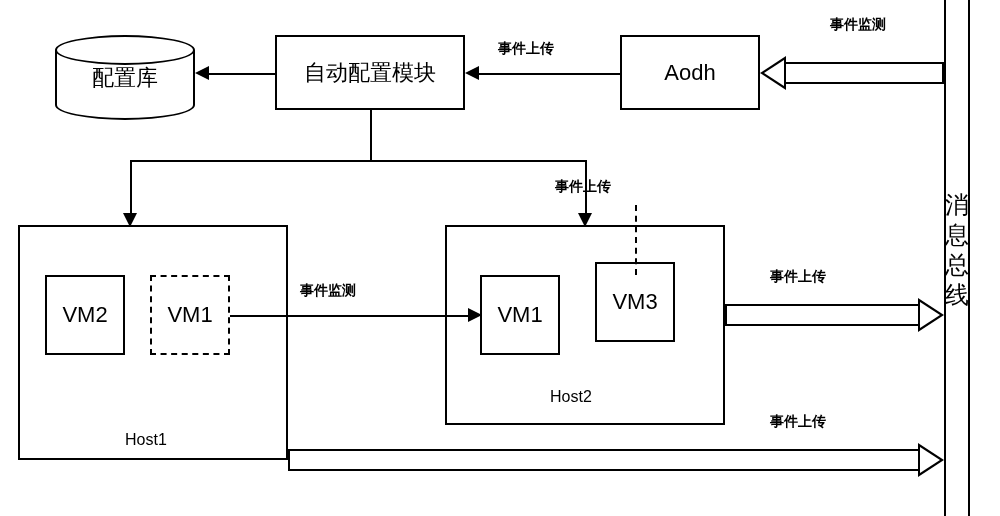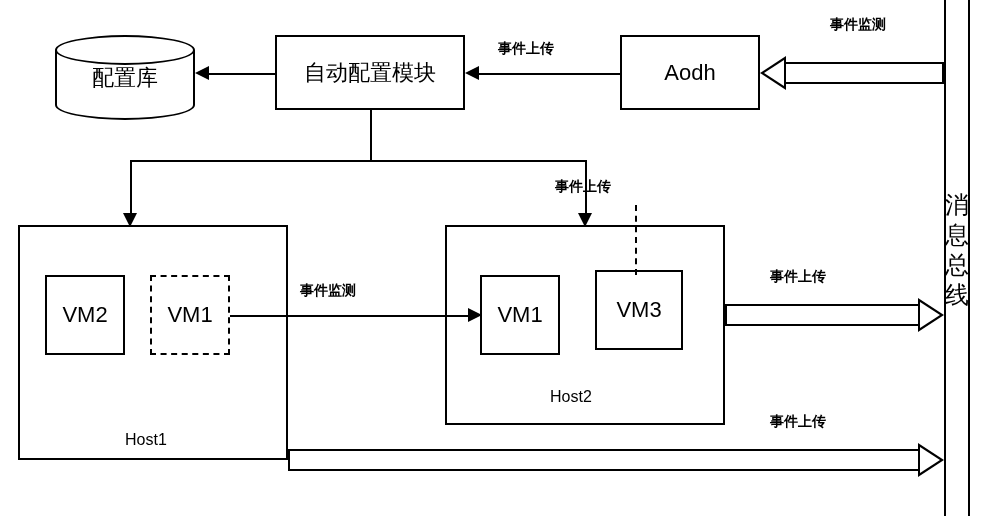--- a/index.html
+++ b/index.html
@@ -239,21 +239,21 @@
 </div>
 <div class="box dashed" style="left:150px; top:275px; width:80px; height:80px;">
   <span>VM1</span>
 </div>
 <div class="host-label" style="left:125px; top:431px;">Host1</div>
 
 <div class="box" style="left:445px; top:225px; width:280px; height:200px; align-items:flex-start;"></div>
 <div class="box" style="left:480px; top:275px; width:80px; height:80px;">
   <span>VM1</span>
 </div>
-<div class="box" style="left:595px; top:270px; width:88px; height:80px;">
+<div class="box" style="left:595px; top:262px; width:80px; height:80px;">
   <span>VM3</span>
 </div>
 <div class="host-label" style="left:550px; top:388px;">Host2</div>
 
 <div class="dashed-line-v" style="left:635px; top:205px; height:70px;"></div>
 <div class="label label-normal" style="left:555px; top:178px; font-weight:bold;">事件上传</div>
 
 <div class="line-h" style="left:230px; top:315px; width:240px;"></div>
 <div class="ah-right" style="left:468px; top:308px;"></div>
 <div class="label" style="left:300px; top:282px;">事件监测</div>

